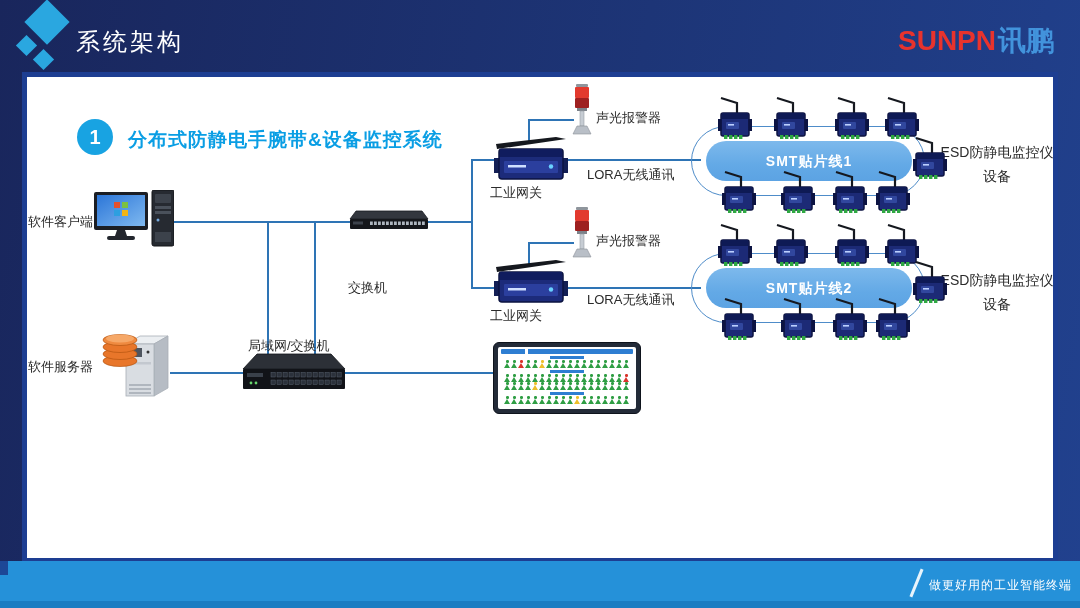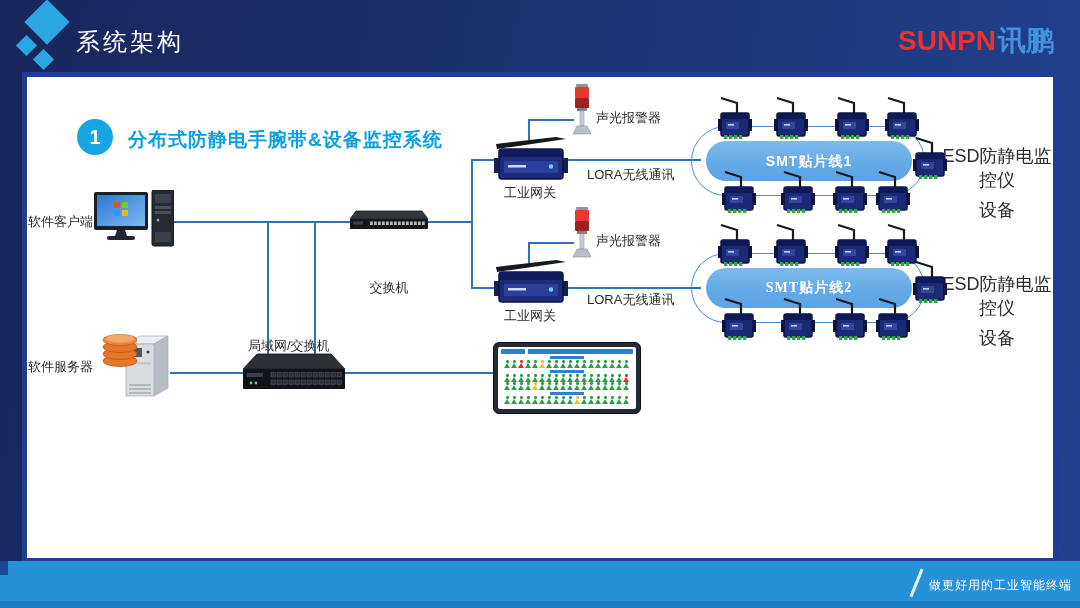--- a/index.html
+++ b/index.html
@@ -17,27 +17,27 @@
   #panel{position:absolute;left:22px;top:72px;width:1036px;height:489px;background:#fff;
          border:5px solid #1d3e92;border-bottom-width:3px;box-sizing:border-box;}
   
   #sec-circle{position:absolute;left:77px;top:119px;width:36px;height:36px;border-radius:50%;
               background:#18a3e2;color:#fff;font-size:20px;font-weight:bold;text-align:center;line-height:36px;}
   #sec-title{position:absolute;left:128px;top:127px;color:#0a9ee4;font-size:19px;font-weight:bold;letter-spacing:1px;}
   
   .cline{position:absolute;background:#2e74b5;}
   
   .lbl{position:absolute;color:#2b2b2b;font-size:13px;white-space:nowrap;}
-  .lbl.c{text-align:center;}
+  .lbl.c{text-align:left;}
   
   .ring{position:absolute;width:234px;height:70px;border:1.5px solid #4e8cc9;border-radius:35px;box-sizing:border-box;background:transparent;}
   .capsule{position:absolute;width:206px;height:40px;border-radius:20px;
            background:linear-gradient(180deg,#7db9ec 0%,#63a9e6 60%,#5ca3e3 100%);
            color:#fff;font-size:14px;font-weight:bold;text-align:center;line-height:40px;letter-spacing:1px;}
-  .esdlbl{position:absolute;left:940px;width:114px;text-align:center;color:#2b2b2b;font-size:18px;}
+  .esdlbl{position:absolute;left:940px;width:114px;text-align:center;color:#2b2b2b;font-size:14px;}
   .device{position:absolute;width:38px;height:46px;}
   
   #monitor{position:absolute;left:493px;top:342px;width:148px;height:72px;background:#232b38;
            border:1px solid #0e131c;border-radius:6px;padding:4px;box-sizing:border-box;}
   #mon-screen{background:#fff;width:100%;height:100%;border-radius:2px;padding:2px 3px;box-sizing:border-box;overflow:hidden;}
   .bar-top{height:5px;background:#2e7ed2;border-radius:1px;position:relative;}
   .bar-top::after{content:"";position:absolute;left:24px;top:0;width:3px;height:5px;background:#fff;}
   .minibar{width:34px;height:3px;background:#2e7ed2;margin:2px auto 1px;}
   .prow{display:flex;justify-content:center;}
   .p{position:relative;width:7px;height:8px;flex:0 0 auto;}
@@ -235,21 +235,21 @@
   <div class="lbl" style="left:587px;top:291px;">LORA无线通讯</div>
 
   <div class="ring" style="left:691px;top:126px;"></div>
   <div class="capsule" style="left:706px;top:141px;">SMT贴片线1</div>
   <div class="esdlbl" style="top:144px;">
     <div>ESD防静电监控仪</div>
     <div style="margin-top:6px;">设备</div>
   </div>
 
   <div class="ring" style="left:691px;top:253px;"></div>
-  <div class="capsule" style="left:706px;top:268px;font-family:Liberation Serif, serif;">SMT贴片线2</div>
+  <div class="capsule" style="left:706px;top:268px;">SMT贴片线2</div>
   <div class="esdlbl" style="top:272px;">
     <div>ESD防静电监控仪</div>
     <div style="margin-top:6px;">设备</div>
   </div>
 
   <div id="devices-layer">
       <div class="device" style="left: 716px; top: 94px;"><svg width="38" height="46" viewBox="0 0 38 46">
  <path d="M21,20 L21,9 L5,4" stroke="#15181f" stroke-width="2.2" fill="none"></path>
  <rect x="5" y="19" width="28" height="23" rx="2" fill="#1c2a76" stroke="#0c1342" stroke-width="1.5"></rect>
  <rect x="6" y="19" width="26" height="6" fill="#0e1a55"></rect>

